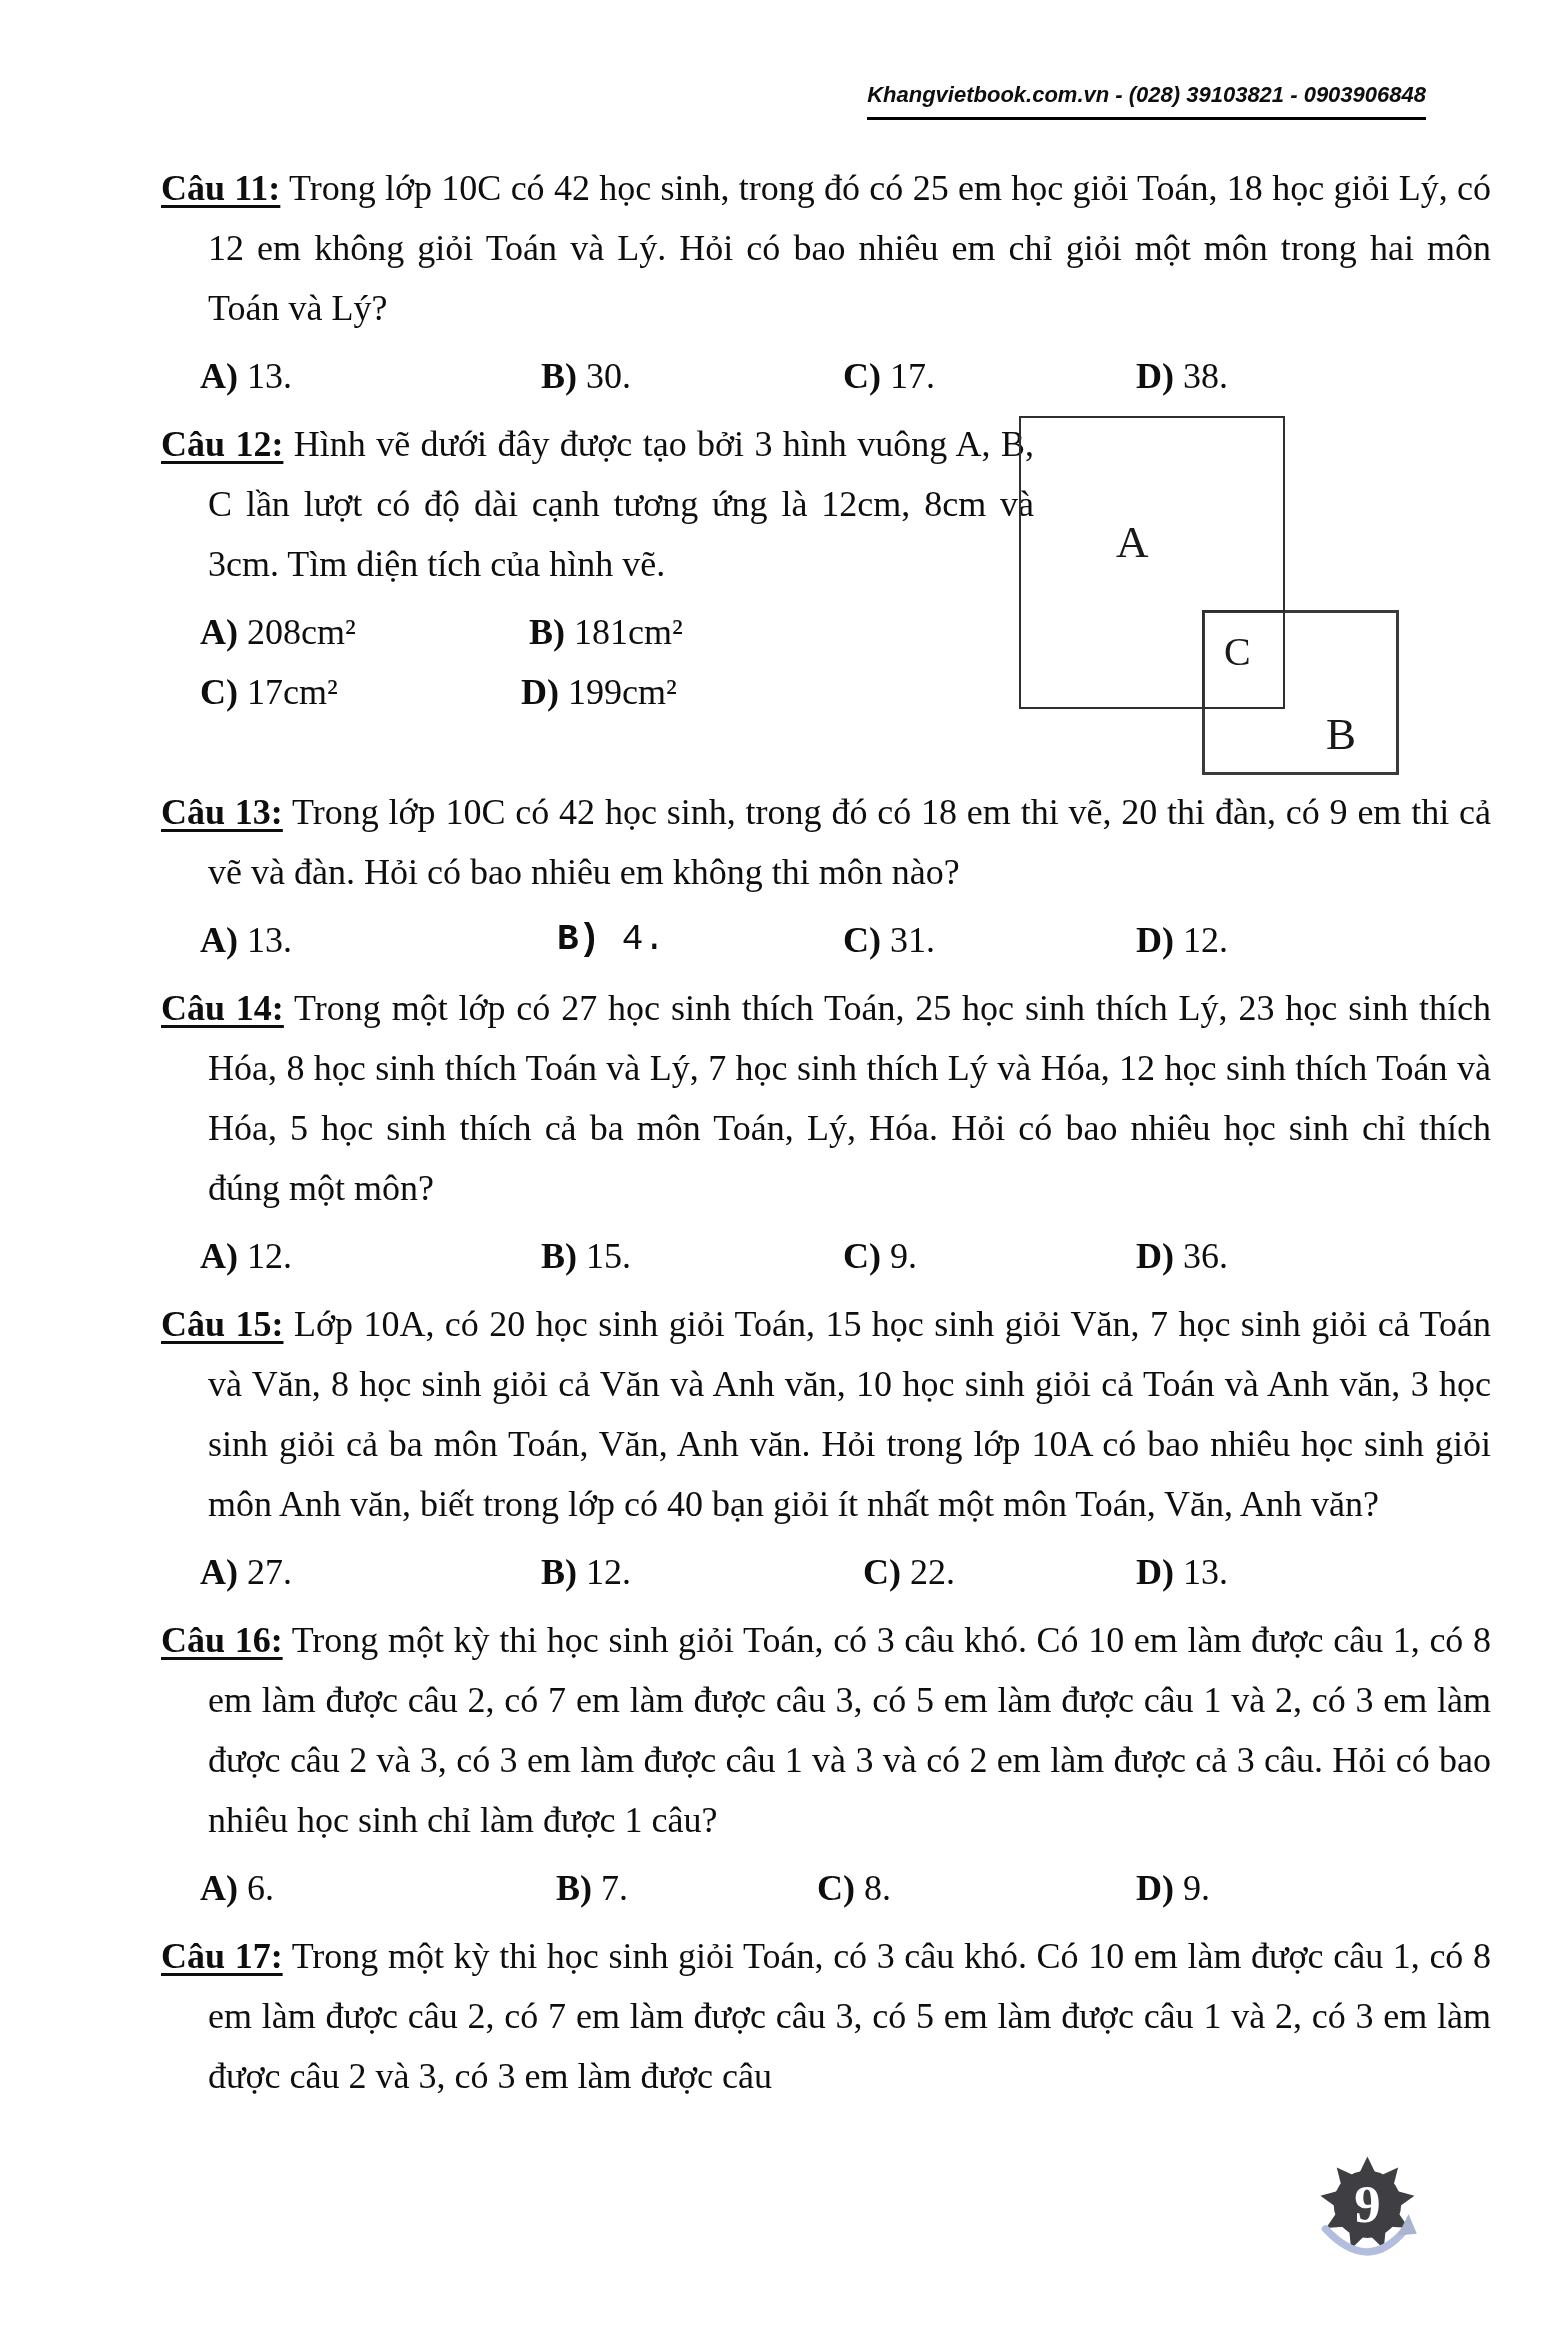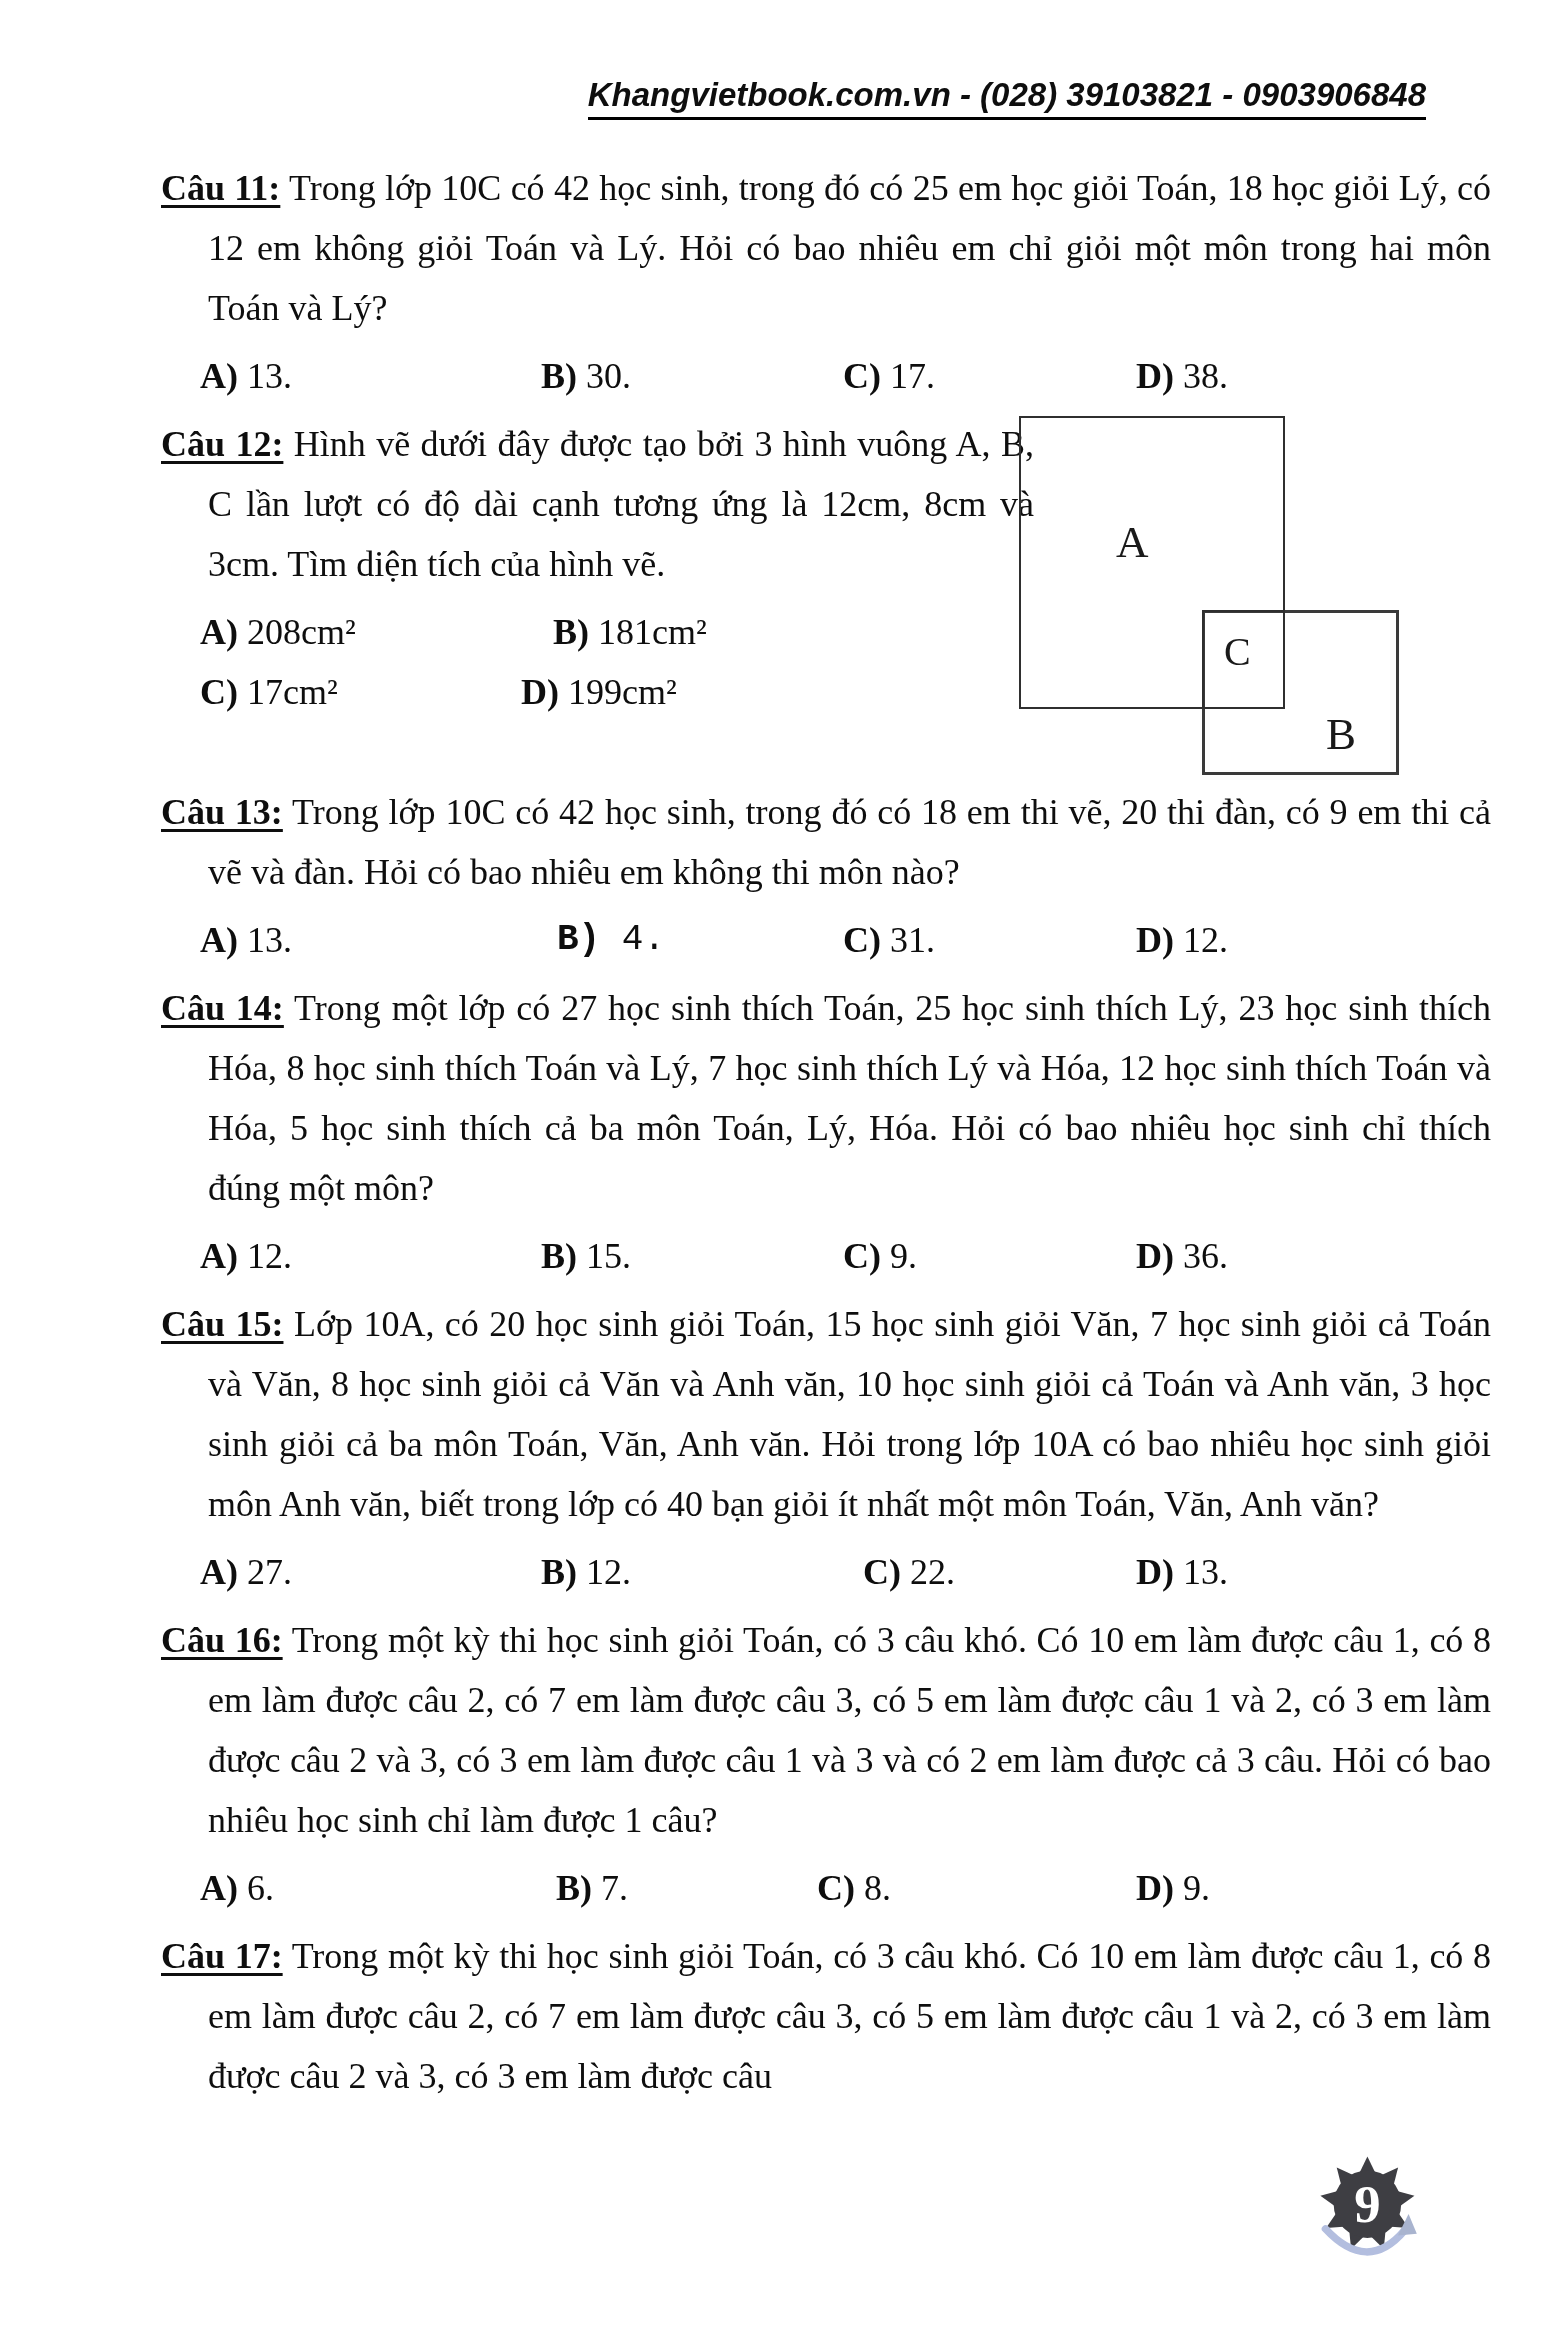--- a/index.html
+++ b/index.html
@@ -10,21 +10,21 @@
     color:#0e0e0e;
     font-family:"Liberation Serif","DejaVu Serif",serif;
     overflow:hidden;
   }
   
   .header{padding-top:76px;text-align:right;padding-right:135px;}
   .header-text{
     display:inline-block;
     font-family:"Liberation Sans","DejaVu Sans",sans-serif;
     font-style:italic;font-weight:bold;
-    font-size:33px;line-height:38px;
+    font-size:22px;line-height:38px;
     border-bottom:3.3px solid #000;
     padding-bottom:2.5px;
   }
   
   .questions{margin:38px 62px 0 153px;font-size:36px;line-height:60px;}
   .question{margin:0;}
   .q-gap{margin-top:60px;}
   .q-text{margin:8px;text-align:justify;padding-left:47px;text-indent:-47px;}
   .q-label{font-weight:bold;text-decoration:underline;text-decoration-thickness:2.5px;text-underline-offset:5px;}
   .q-options{position:relative;height:60px;}
@@ -62,21 +62,21 @@
           <span class="opt" style="left: 47px;"><b class="q-key">A)</b> <span>13.</span></span>
           <span class="opt" style="left: 388px;"><b class="q-key">B)</b> <span>30.</span></span>
           <span class="opt" style="left: 690px;"><b class="q-key">C)</b> <span>17.</span></span>
           <span class="opt" style="left: 983px;"><b class="q-key">D)</b> <span>38.</span></span>
         </div>
       </section>
       <section class="question q-fig">
         <p class="q-text"><span class="q-label">Câu 12:</span> <span>Hình vẽ dưới đây được tạo bởi 3 hình vuông A, B, C lần lượt có độ dài cạnh tương ứng là 12cm, 8cm và 3cm. Tìm diện tích của hình vẽ.</span></p>
         <div class="q-options">
           <span class="opt" style="left: 47px;"><b class="q-key">A)</b> <span>208cm²</span></span>
-          <span class="opt" style="left: 400px;"><b class="q-key">B)</b> <span>181cm²</span></span>
+          <span class="opt" style="left: 376px;"><b class="q-key">B)</b> <span>181cm²</span></span>
         </div>
         <div class="q-options">
           <span class="opt" style="left: 47px;"><b class="q-key">C)</b> <span>17cm²</span></span>
           <span class="opt" style="left: 368px;"><b class="q-key">D)</b> <span>199cm²</span></span>
         </div>
     <div class="figure">
       <div class="sq sq-a"></div>
       <div class="sq sq-b"></div>
       <div class="sq sq-c"></div>
       <span class="fl fl-a">A</span>

